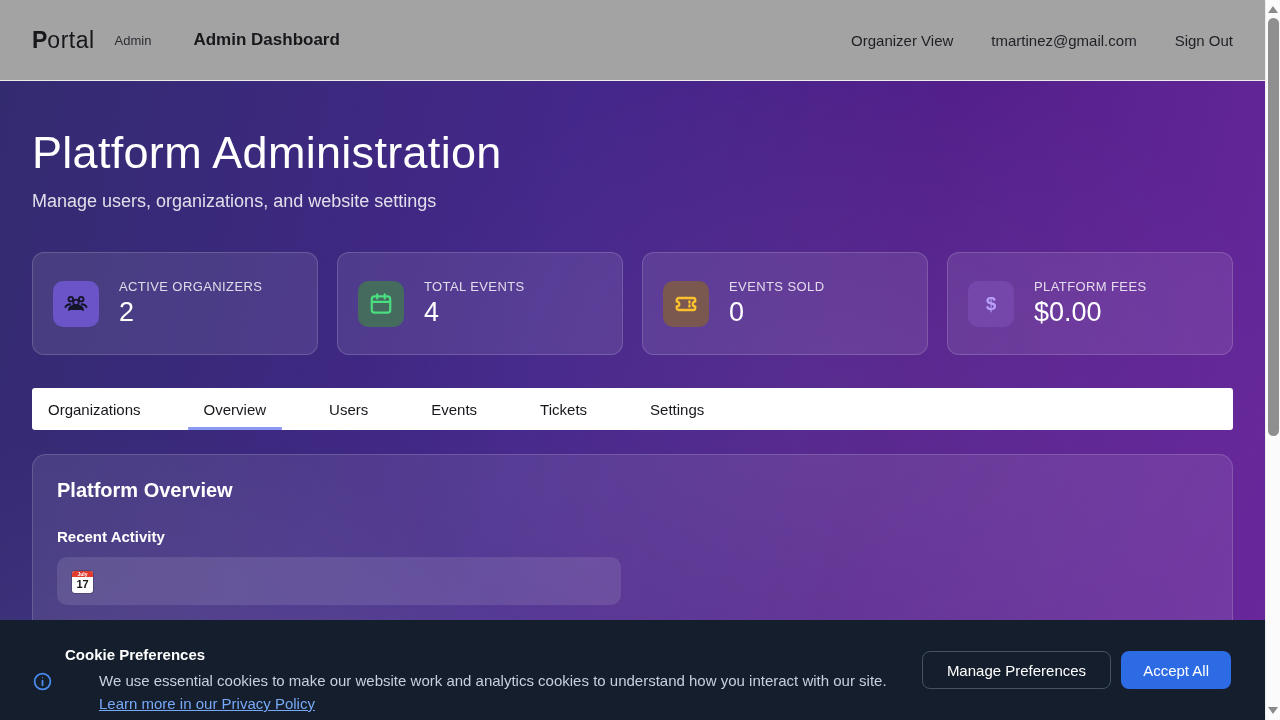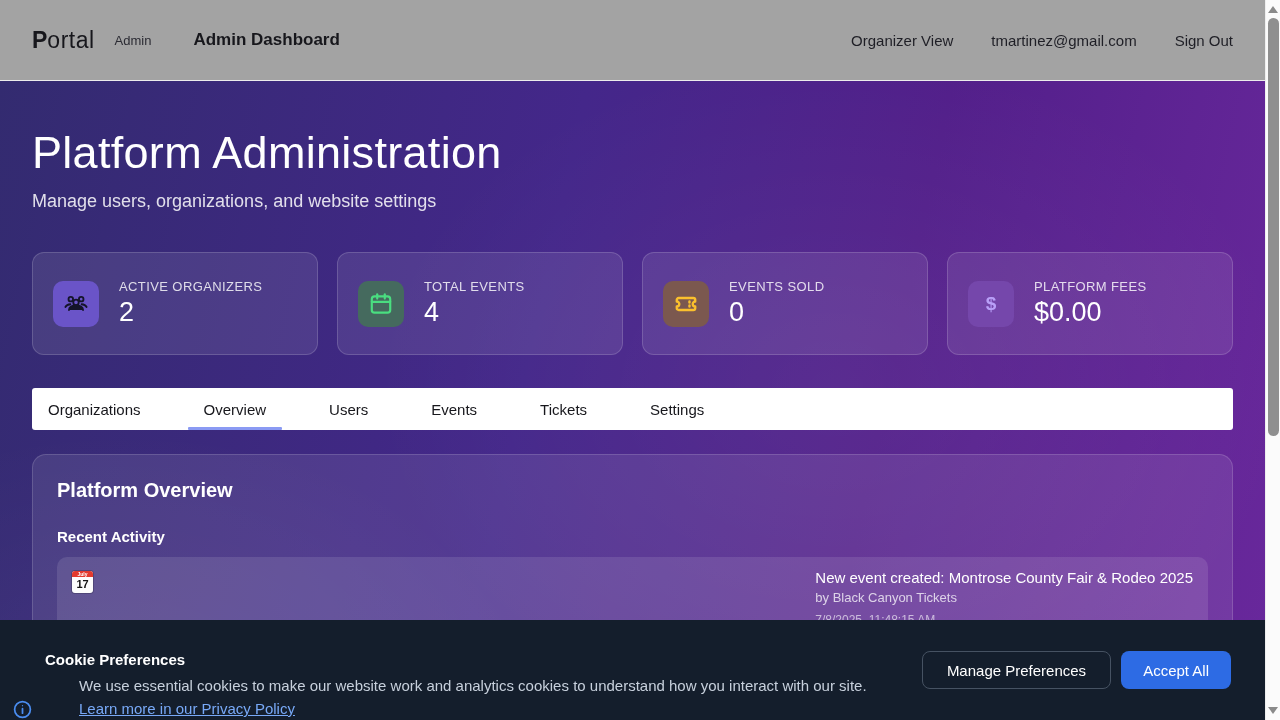--- a/index.html
+++ b/index.html
@@ -45,42 +45,42 @@
   .tabbar { margin-top:33px; height:42px; background:#ffffff; border-radius:3px;
             display:flex; align-items:stretch; gap:31px; }
   .tab { position:relative; display:flex; align-items:center; padding:0 16px; font-size:15px;
          color:#17171c; cursor:pointer; white-space:nowrap; }
   .tab-underline { position:absolute; left:0; right:0; bottom:0; height:3px; border-radius:1px; }
 
   
   .panel { margin-top:24px; border-radius:14px; background:rgba(255,255,255,.09);
            border:1px solid rgba(255,255,255,.15); padding:24px; height:240px; }
   .panel-title { font-size:20px; font-weight:600; color:#ffffff; }
-  .panel-cols { display:grid; grid-template-columns:1fr; gap:24px; margin-top:26px; }
+  .panel-cols { display:grid; grid-template-columns:1fr 1fr; gap:24px; margin-top:26px; }
   .col-title { font-size:15px; font-weight:600; color:#ffffff; margin-bottom:12px; }
 
   .activity-card { background:rgba(255,255,255,.11); border-radius:10px; padding:12px 15px;
                    display:flex; gap:12px; align-items:flex-start;justify-content:space-between; }
   .activity-title { font-size:15px; color:#ffffff; }
   .activity-by { font-size:13px; color:rgba(255,255,255,.75); margin-top:4px; }
   .activity-ts { font-size:12px; color:rgba(255,255,255,.62); margin-top:8px; }
 
   .mini-cal { width:21px; height:22px; background:#fdfdfd; border-radius:3px; overflow:hidden;
               text-align:center; flex:0 0 21px; margin-top:2px; box-shadow:0 0 0 1px rgba(0,0,0,.18); }
   .mini-cal-top { background:#e33a2e; color:#fff; font-size:5px; line-height:6px; font-weight:700; }
   .mini-cal-day { font-size:11px; line-height:15px; font-weight:700; color:#141414; }
 
   .qa-card { background:rgba(255,255,255,.17); border-radius:10px; padding:12px 16px; cursor:pointer;
              border:none; width:calc(100% - 2px); text-align:left; font-family:inherit; display:block; }
   .qa-title { font-size:15px; font-weight:600; color:#ffffff; }
   .qa-sub { font-size:13px; color:rgba(255,255,255,.78); margin-top:4px; font-weight:300; }
 
   
   .cookie { position:absolute; left:0; bottom:0; width:1265px; height:100px; background:#141e2c;
-            padding:21px 34px 0 12px; display:flex; align-items:flex-end; z-index:20; }
+            padding:21px 34px 0 32px; display:flex; align-items:center; z-index:20; }
   .info-icon { width:21px; height:21px; margin-top:1px; flex:0 0 21px; }
   .cookie-text { margin-left:12px; width:862px; }
   .cookie-title { font-size:15px; font-weight:700; color:#ffffff; }
   .cookie-body { font-size:15px; color:#c7d0dc; margin-top:6px; line-height:23px; font-weight:300;margin-left:34px; }
   .cookie-link { color:#78a9f7; text-decoration:underline; cursor:pointer; }
   .cookie-buttons { position:absolute; right:34px; top:31px; display:flex; gap:10px; }
   .btn { height:38px; border-radius:8px; font-size:15px; font-family:inherit; cursor:pointer;
          display:flex; align-items:center; }
   .btn-outline { padding:0 24px; background:transparent; border:1px solid #465262; color:#ffffff; }
   .btn-solid { padding:0 22px; border:none; color:#ffffff; font-weight:500; }
@@ -201,25 +201,20 @@
       <h2 class="panel-title">Platform Overview</h2>
       <div class="panel-cols">
 
         <div>
           <div class="col-title">Recent Activity</div>
           <div class="activity-card">
             <div class="mini-cal">
               <div class="mini-cal-top">July</div>
               <div class="mini-cal-day">17</div>
             </div>
-            <div>
-              <div class="activity-title">New event created: Montrose County Fair &amp; Rodeo 2025</div>
-              <div class="activity-by">by Black Canyon Tickets</div>
-              <div class="activity-ts">7/8/2025, 11:48:15 AM</div>
-            </div>
           </div>
         </div>
 
 
       </div>
     </section>
   </main>
 
   <div class="cookie">
     <svg class="info-icon" viewBox="0 0 24 24" fill="none" stroke="#4a8df0" stroke-width="2">

